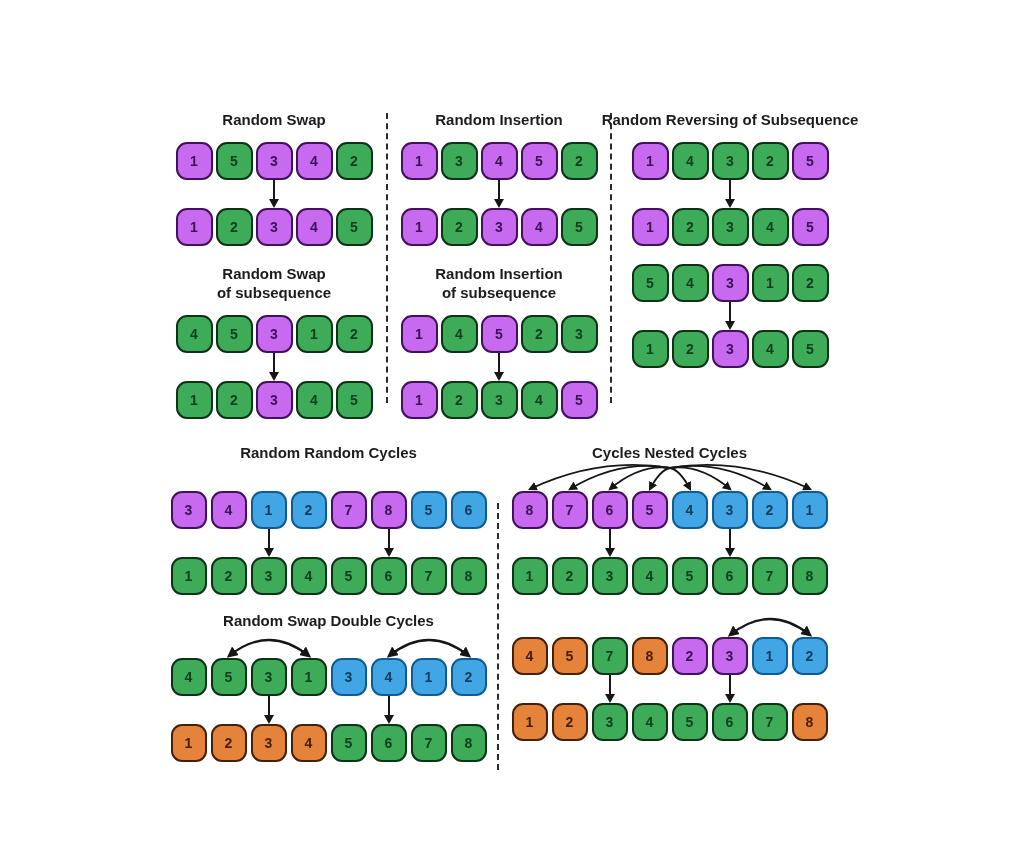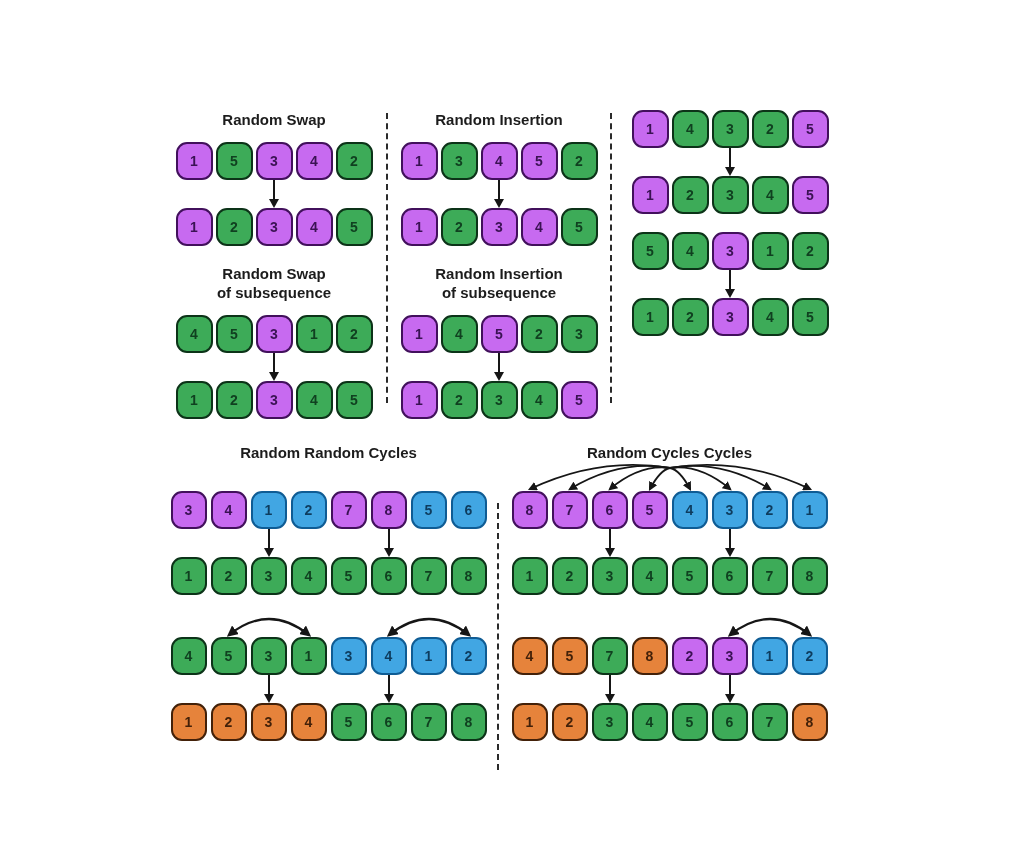--- a/index.html
+++ b/index.html
@@ -135,20 +135,21 @@
             <div class="cell" style="width: 37px; background: rgb(199, 106, 240); border-color: rgb(66, 16, 92); color: rgb(58, 18, 83);">1</div>
             <div class="cell" style="width: 37px; background: rgb(61, 171, 88); border-color: rgb(12, 51, 24); color: rgb(16, 64, 32);">2</div>
             <div class="cell" style="width: 37px; background: rgb(61, 171, 88); border-color: rgb(12, 51, 24); color: rgb(16, 64, 32);">3</div>
             <div class="cell" style="width: 37px; background: rgb(61, 171, 88); border-color: rgb(12, 51, 24); color: rgb(16, 64, 32);">4</div>
             <div class="cell" style="width: 37px; background: rgb(199, 106, 240); border-color: rgb(66, 16, 92); color: rgb(58, 18, 83);">5</div>
           </div>
         </div>
     </div>
     <div class="tcol" style="width:240px">
       <div class="panel">
+          <div class="p-title">Random Reversing of Subsequence</div>
           <div class="row" style="gap: 3px;">
             <div class="cell" style="width: 37px; background: rgb(199, 106, 240); border-color: rgb(66, 16, 92); color: rgb(58, 18, 83);">1</div>
             <div class="cell" style="width: 37px; background: rgb(61, 171, 88); border-color: rgb(12, 51, 24); color: rgb(16, 64, 32);">4</div>
             <div class="cell" style="width: 37px; background: rgb(61, 171, 88); border-color: rgb(12, 51, 24); color: rgb(16, 64, 32);">3</div>
             <div class="cell" style="width: 37px; background: rgb(61, 171, 88); border-color: rgb(12, 51, 24); color: rgb(16, 64, 32);">2</div>
             <div class="cell" style="width: 37px; background: rgb(199, 106, 240); border-color: rgb(66, 16, 92); color: rgb(58, 18, 83);">5</div>
           </div>
           <div class="arrow-strip" style="width: 197px;">
             <div class="varrow" style="left: 97.5px;"></div>
           </div>
@@ -206,20 +207,21 @@
             <div class="cell" style="width: 36px; background: rgb(61, 171, 88); border-color: rgb(12, 51, 24); color: rgb(16, 64, 32);">2</div>
             <div class="cell" style="width: 36px; background: rgb(61, 171, 88); border-color: rgb(12, 51, 24); color: rgb(16, 64, 32);">3</div>
             <div class="cell" style="width: 36px; background: rgb(61, 171, 88); border-color: rgb(12, 51, 24); color: rgb(16, 64, 32);">4</div>
             <div class="cell" style="width: 36px; background: rgb(61, 171, 88); border-color: rgb(12, 51, 24); color: rgb(16, 64, 32);">5</div>
             <div class="cell" style="width: 36px; background: rgb(61, 171, 88); border-color: rgb(12, 51, 24); color: rgb(16, 64, 32);">6</div>
             <div class="cell" style="width: 36px; background: rgb(61, 171, 88); border-color: rgb(12, 51, 24); color: rgb(16, 64, 32);">7</div>
             <div class="cell" style="width: 36px; background: rgb(61, 171, 88); border-color: rgb(12, 51, 24); color: rgb(16, 64, 32);">8</div>
           </div>
         </div>
       <div class="panel">
+          <div class="p-title">Random Swap Double Cycles</div>
           <div class="arc-strip" style="width: 316px;">
             <svg width="316" height="26">
               <path d="M 58 24 Q 98 -8 138 24" fill="none" stroke="#161616" stroke-width="2.2" marker-start="url(#ah)" marker-end="url(#ah)"></path>
               <path d="M 218 24 Q 258 -8 298 24" fill="none" stroke="#161616" stroke-width="2.2" marker-start="url(#ah)" marker-end="url(#ah)"></path>
             </svg>
           </div>
           <div class="row" style="gap: 4px;">
             <div class="cell" style="width: 36px; background: rgb(61, 171, 88); border-color: rgb(12, 51, 24); color: rgb(16, 64, 32);">4</div>
             <div class="cell" style="width: 36px; background: rgb(61, 171, 88); border-color: rgb(12, 51, 24); color: rgb(16, 64, 32);">5</div>
             <div class="cell" style="width: 36px; background: rgb(61, 171, 88); border-color: rgb(12, 51, 24); color: rgb(16, 64, 32);">3</div>
@@ -240,21 +242,21 @@
             <div class="cell" style="width: 36px; background: rgb(230, 131, 59); border-color: rgb(67, 33, 9); color: rgb(67, 33, 9);">4</div>
             <div class="cell" style="width: 36px; background: rgb(61, 171, 88); border-color: rgb(12, 51, 24); color: rgb(16, 64, 32);">5</div>
             <div class="cell" style="width: 36px; background: rgb(61, 171, 88); border-color: rgb(12, 51, 24); color: rgb(16, 64, 32);">6</div>
             <div class="cell" style="width: 36px; background: rgb(61, 171, 88); border-color: rgb(12, 51, 24); color: rgb(16, 64, 32);">7</div>
             <div class="cell" style="width: 36px; background: rgb(61, 171, 88); border-color: rgb(12, 51, 24); color: rgb(16, 64, 32);">8</div>
           </div>
         </div>
     </div>
     <div class="bcol" style="width:345px">
       <div class="panel">
-          <div class="p-title">Random Cycles Cycles</div>
+          <div class="p-title">Cycles Nested Cycles</div>
           <div class="arc-strip" style="width: 316px;">
             <svg width="316" height="26">
               <path d="M 158 3 Q 88 -9 18 24" fill="none" stroke="#161616" stroke-width="1.8" marker-end="url(#ah)"></path>
               <path d="M 158 3 Q 108 -6 58 24" fill="none" stroke="#161616" stroke-width="1.8" marker-end="url(#ah)"></path>
               <path d="M 158 3 Q 128 -1 98 24" fill="none" stroke="#161616" stroke-width="1.8" marker-end="url(#ah)"></path>
               <path d="M 158 3 Q 148 5 138 24" fill="none" stroke="#161616" stroke-width="1.8" marker-end="url(#ah)"></path>
               <path d="M 158 3 Q 168 5 178 24" fill="none" stroke="#161616" stroke-width="1.8" marker-end="url(#ah)"></path>
               <path d="M 158 3 Q 188 -1 218 24" fill="none" stroke="#161616" stroke-width="1.8" marker-end="url(#ah)"></path>
               <path d="M 158 3 Q 208 -6 258 24" fill="none" stroke="#161616" stroke-width="1.8" marker-end="url(#ah)"></path>
               <path d="M 158 3 Q 228 -9 298 24" fill="none" stroke="#161616" stroke-width="1.8" marker-end="url(#ah)"></path>

